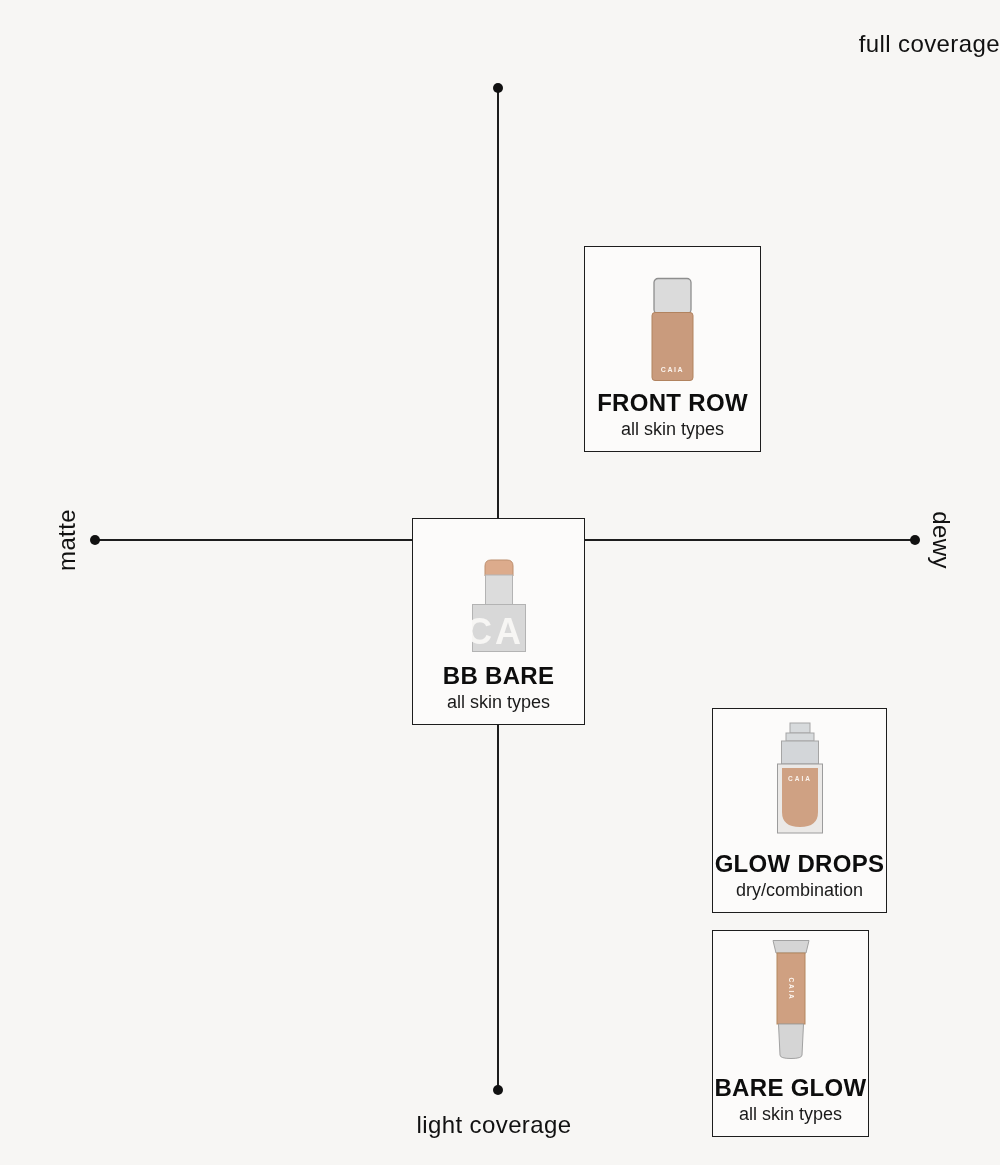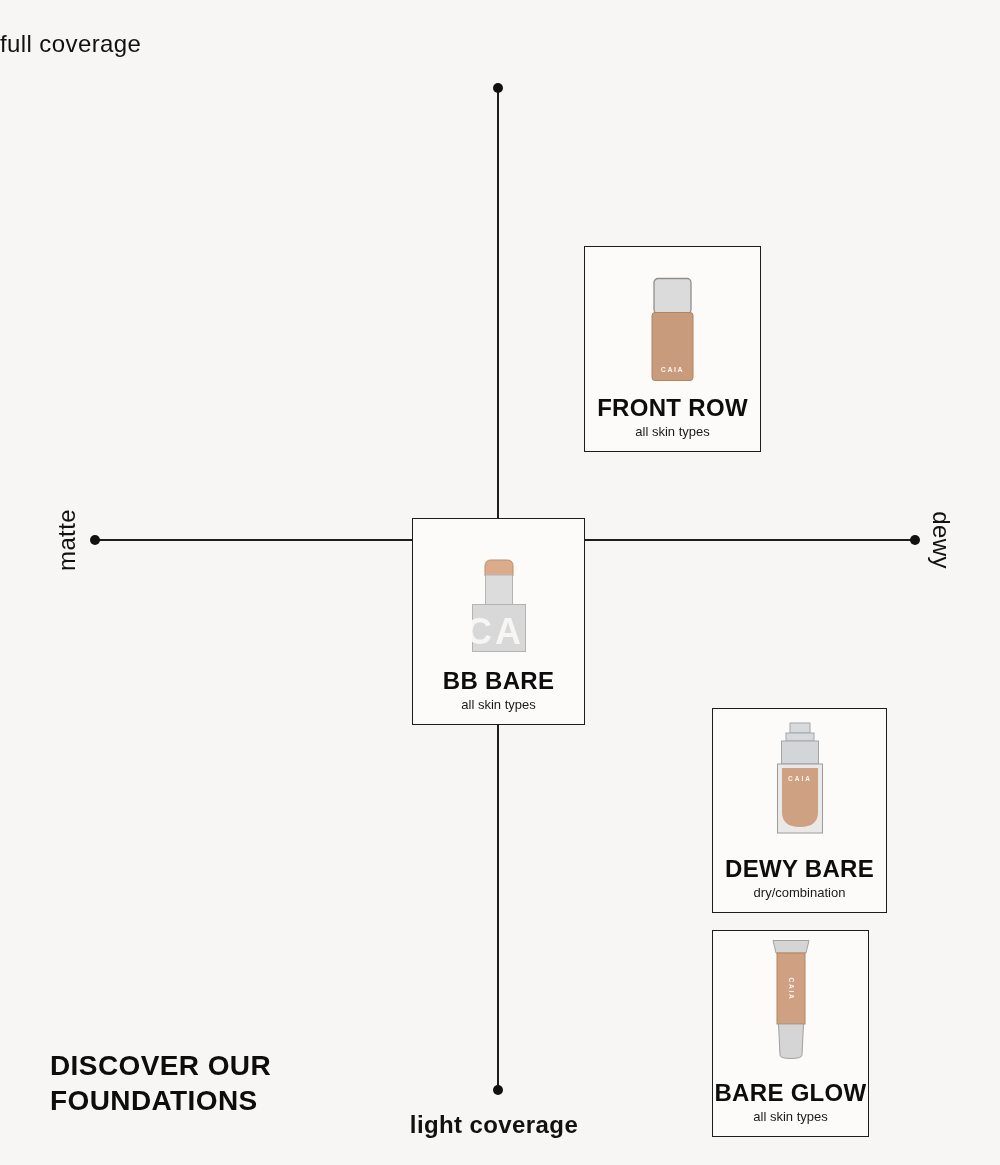--- a/index.html
+++ b/index.html
@@ -25,22 +25,22 @@
   }
   .dot{
     position:absolute;width:10px;height:10px;border-radius:50%;
     background:#111;z-index:2;transform:translate(-50%,-50%);
   }
   
   .axis-label{
     position:absolute;font-size:24px;letter-spacing:0.4px;color:#111;
     white-space:nowrap;z-index:3;
   }
-  .axis-top{left:0;right:0;top:30px;text-align:left;}
-  .axis-bottom{left:0;right:12px;top:1111px;text-align:center;font-weight:bold;}
+  .axis-top{left:0;right:0;top:30px;text-align:right;}
+  .axis-bottom{left:0;right:12px;top:1111px;text-align:center;}
   .axis-left{left:67px;top:540px;transform:translate(-50%,-50%) rotate(-90deg);}
   .axis-right{left:941px;top:540px;transform:translate(-50%,-50%) rotate(90deg);}
   
   .card{
     position:absolute;
     background:#fcfbfa;
     border:1.5px solid #1d1d1d;
     box-sizing:border-box;
     z-index:5;
     display:flex;flex-direction:column;align-items:center;
@@ -57,21 +57,21 @@
   .card-dewy-drops svg{margin-top:13px;}
   .card-bare-glow svg{margin-top:8px;}
   .card-text{
     margin-top:auto;margin-bottom:11px;text-align:center;line-height:1.15;
   }
   .card-name{
     font-size:24px;font-weight:bold;letter-spacing:0.3px;color:#0d0d0d;
     white-space:nowrap;
   }
   .card-sub{
-    font-size:13px;color:#1a1a1a;margin-top:3px;white-space:nowrap;
+    font-size:18px;color:#1a1a1a;margin-top:3px;white-space:nowrap;
   }
   
   .heading{
     position:absolute;left:50px;top:1048px;
     font-size:28px;font-weight:bold;line-height:35px;letter-spacing:0.4px;
     color:#0d0d0d;z-index:3;
   }
   
   .brand-txt{
     font-family:"Liberation Sans","DejaVu Sans",sans-serif;
@@ -129,36 +129,32 @@
   <div class="card card-dewy-drops">
     <svg width="50" height="113" viewBox="0 0 50 113">
       <rect x="15" y="1" width="20" height="10" fill="#d7dadc" stroke="#a5a5a5" stroke-width="1"></rect>
       <rect x="11" y="11" width="28" height="8" fill="#d7dadc" stroke="#a5a5a5" stroke-width="1"></rect>
       <rect x="6.5" y="19" width="37" height="23" fill="#d3d6d9" stroke="#a5a5a5" stroke-width="1"></rect>
       <rect x="2.5" y="42" width="45" height="69" fill="#ebe9e7" stroke="#9c9c9c" stroke-width="1"></rect>
       <path d="M7 46 L43 46 L43 90 Q43 105 25 105 Q7 105 7 90 Z" fill="#cfa183"></path>
       <text class="brand-txt" x="25" y="59" text-anchor="middle" font-size="6.5" letter-spacing="2" fill="#fbf4ee">CAIA</text>
     </svg>
     <div class="card-text">
-      <div class="card-name">DEWY BARE</div>
+      <div class="card-name">GLOW DROPS</div>
       <div class="card-sub">dry/combination</div>
     </div>
   </div>
 
   <div class="card card-bare-glow">
     <svg width="44" height="121" viewBox="0 0 44 121">
       <path d="M4 1.5 L40 1.5 L37 14 L7 14 Z" fill="#d5d5d5" stroke="#a2a2a2" stroke-width="1"></path>
       <rect x="8" y="14" width="28" height="71" fill="#cfa081" stroke="#b3875f" stroke-width="1"></rect>
       <path d="M9.5 85 L34.5 85 L33 116 Q33 119.5 22 119.5 Q11 119.5 11 116 Z" fill="#d5d5d5" stroke="#a2a2a2" stroke-width="1"></path>
       <text class="brand-txt" x="22" y="52" text-anchor="middle" font-size="6.5" letter-spacing="1.8" fill="#fbf4ee" transform="rotate(90 22 50)">CAIA</text>
     </svg>
     <div class="card-text">
       <div class="card-name">BARE GLOW</div>
       <div class="card-sub">all skin types</div>
     </div>
   </div>
 
-  <div class="heading">
-    <span>DISCOVER OUR</span><br>
-    <span>FOUNDATIONS</span>
-  </div>
 
 </div>
 
 </body></html>

